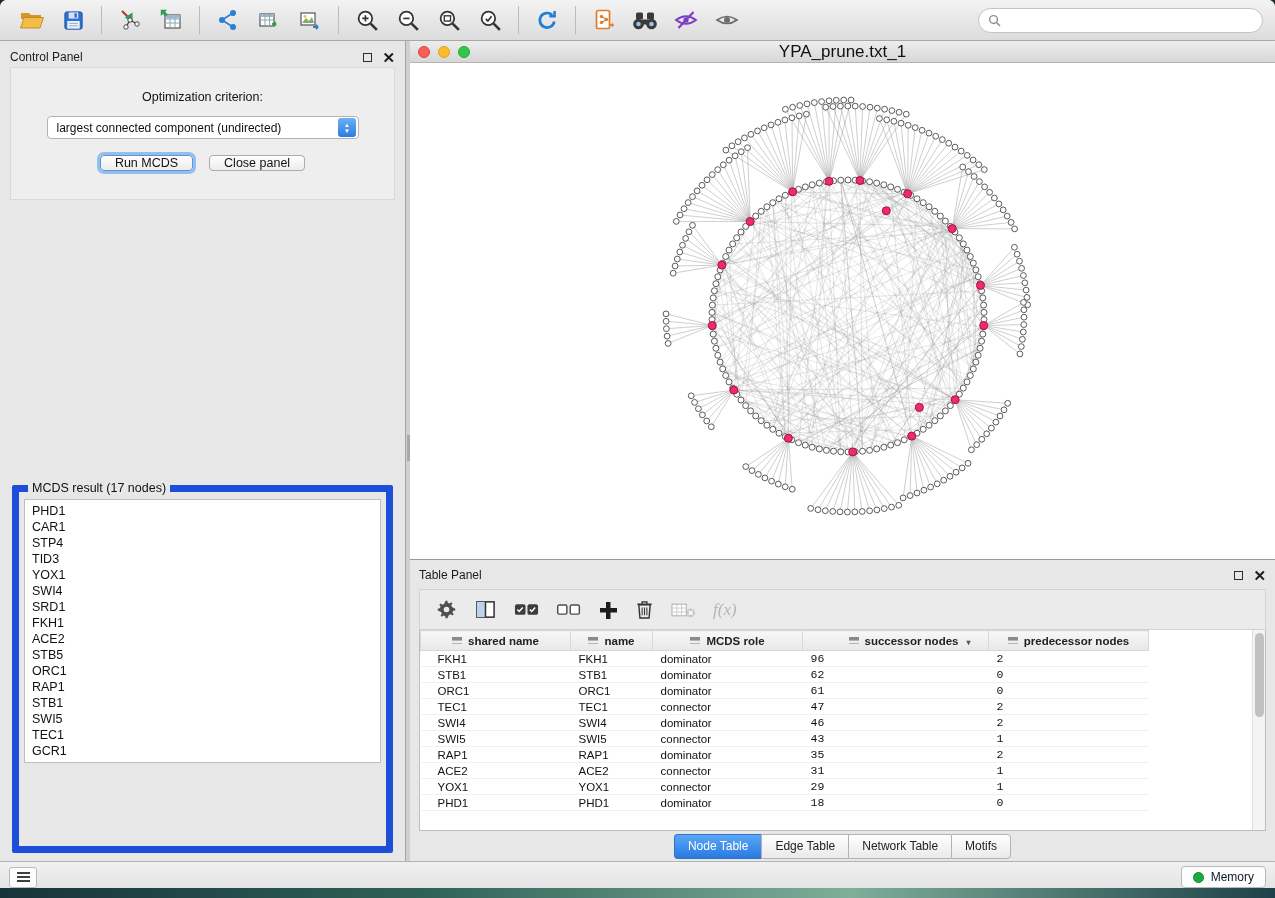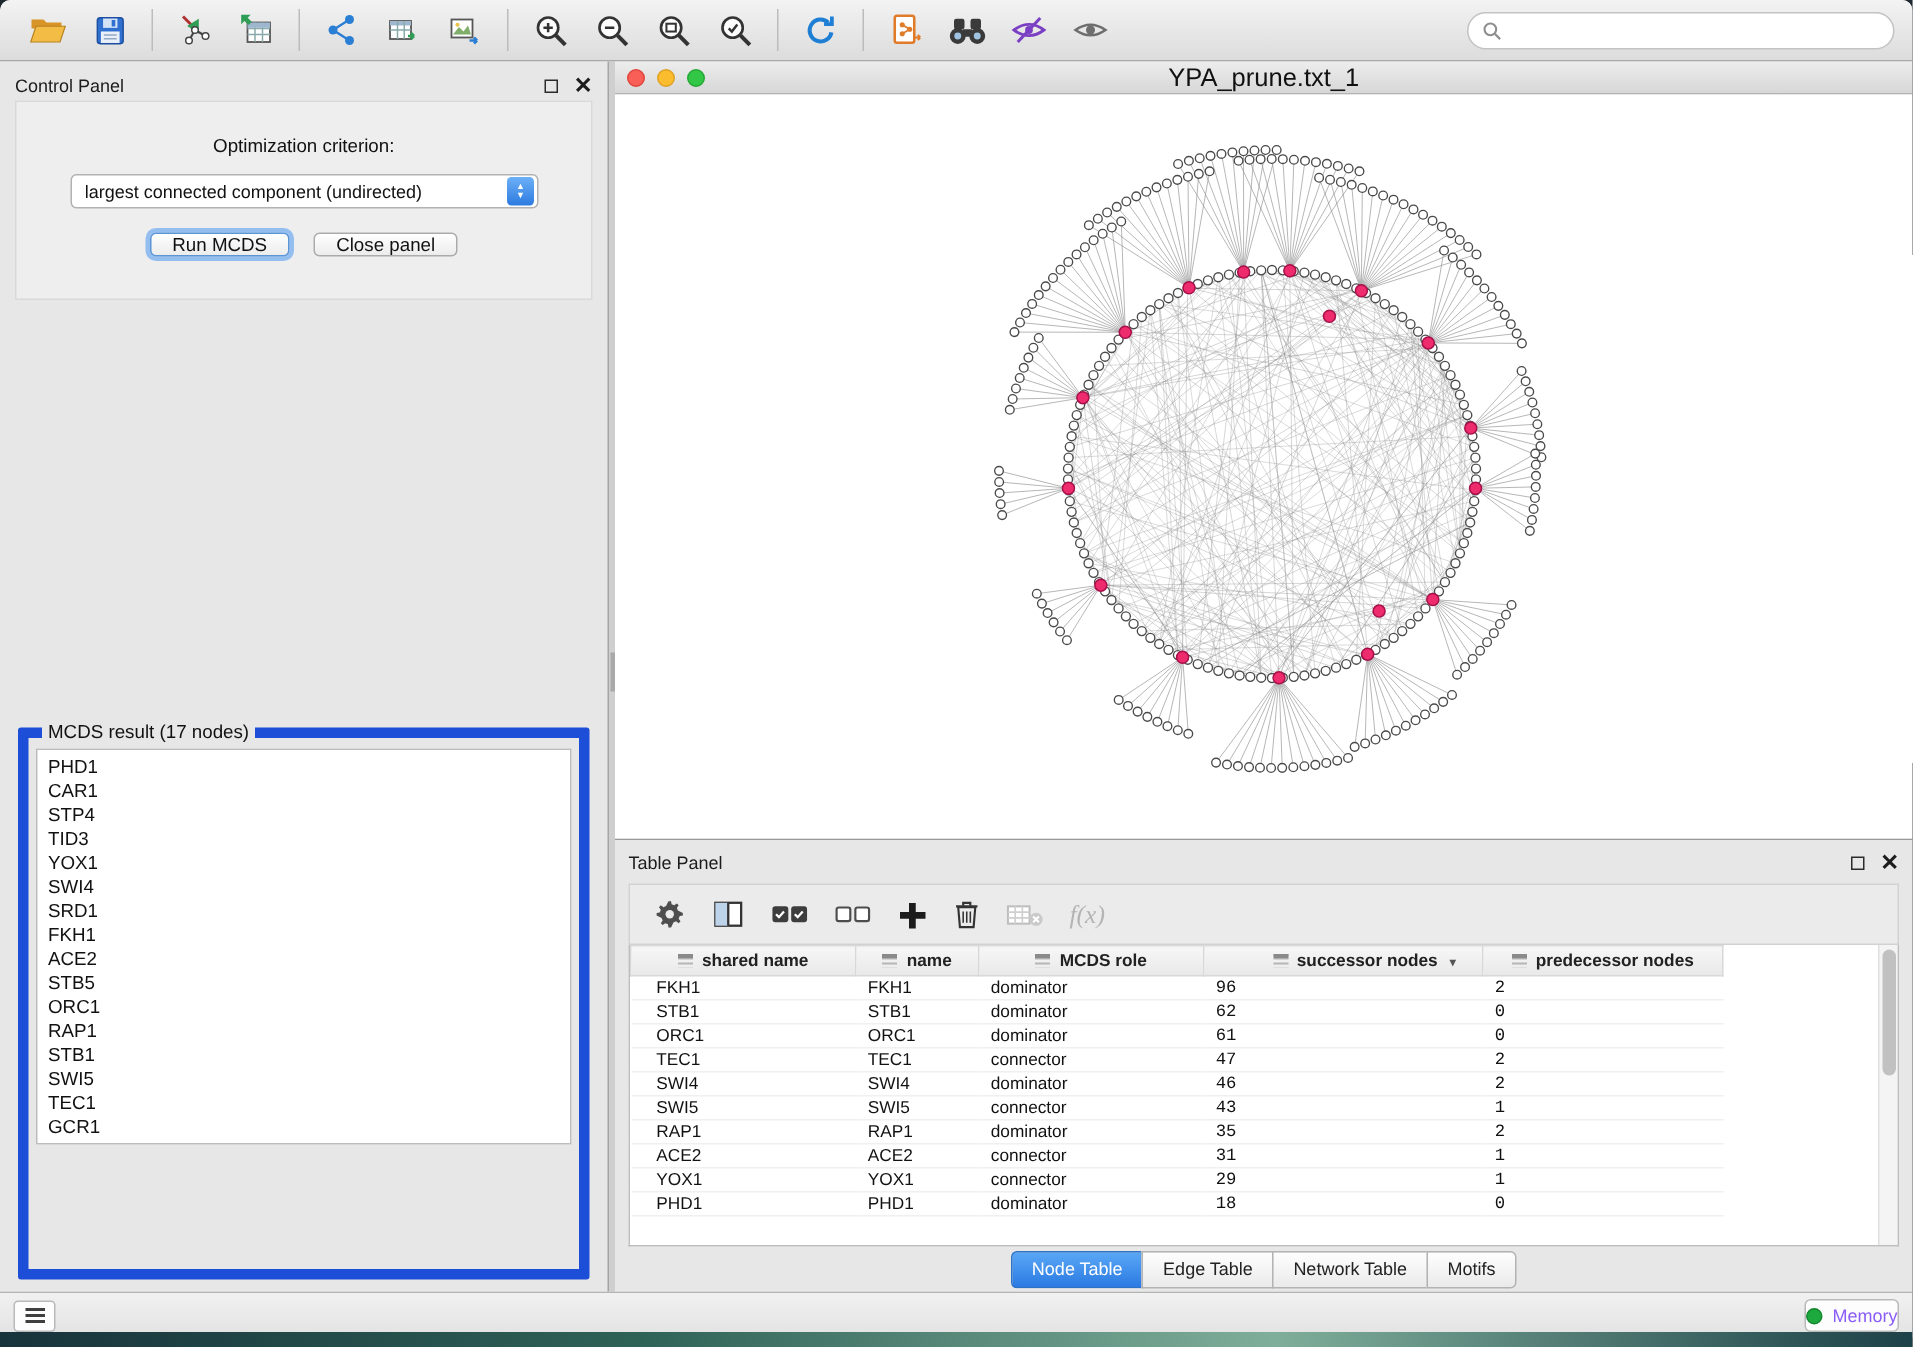--- a/index.html
+++ b/index.html
@@ -117,21 +117,21 @@
   .btab.active { background:linear-gradient(#5aa7f6,#2a7ae2); color:#fff; border-color:#2f73c9; }
 
   
   .status-bar { height:31px; flex:0 0 31px; background:linear-gradient(#f1f1f1,#e2e2e2);
                 border-top:1px solid #b3b3b3; display:flex; align-items:center; padding:0 9px; }
   .menu-btn { width:28px; height:21px; border:1px solid #b9b9b9; border-radius:3px; background:#fdfdfd;
               display:flex; align-items:center; justify-content:center; }
   .hamburger { width:13px; height:10px;
                background:repeating-linear-gradient(#3f3f3f 0 2px, transparent 2px 4px); }
   .memory-btn { margin-left:auto; height:22px; border:1px solid #b9b9b9; border-radius:4px; background:#fdfdfd;
-                display:flex; align-items:center; gap:7px; padding:0 0; font-size:12px; color:#8b5cf6; }
+                display:flex; align-items:center; gap:7px; padding:0 11px; font-size:12px; color:#0f172a; }
   .mem-dot { width:11px; height:11px; border-radius:50%; background:#1ea93e; border:1px solid #14862f; }
 </style>
 </head>
 <body>
 
 <div class="app">
 
   <div class="toolbar">
     <div class="tbtn">
       <svg viewBox="0 0 26 24" width="26" height="24">

